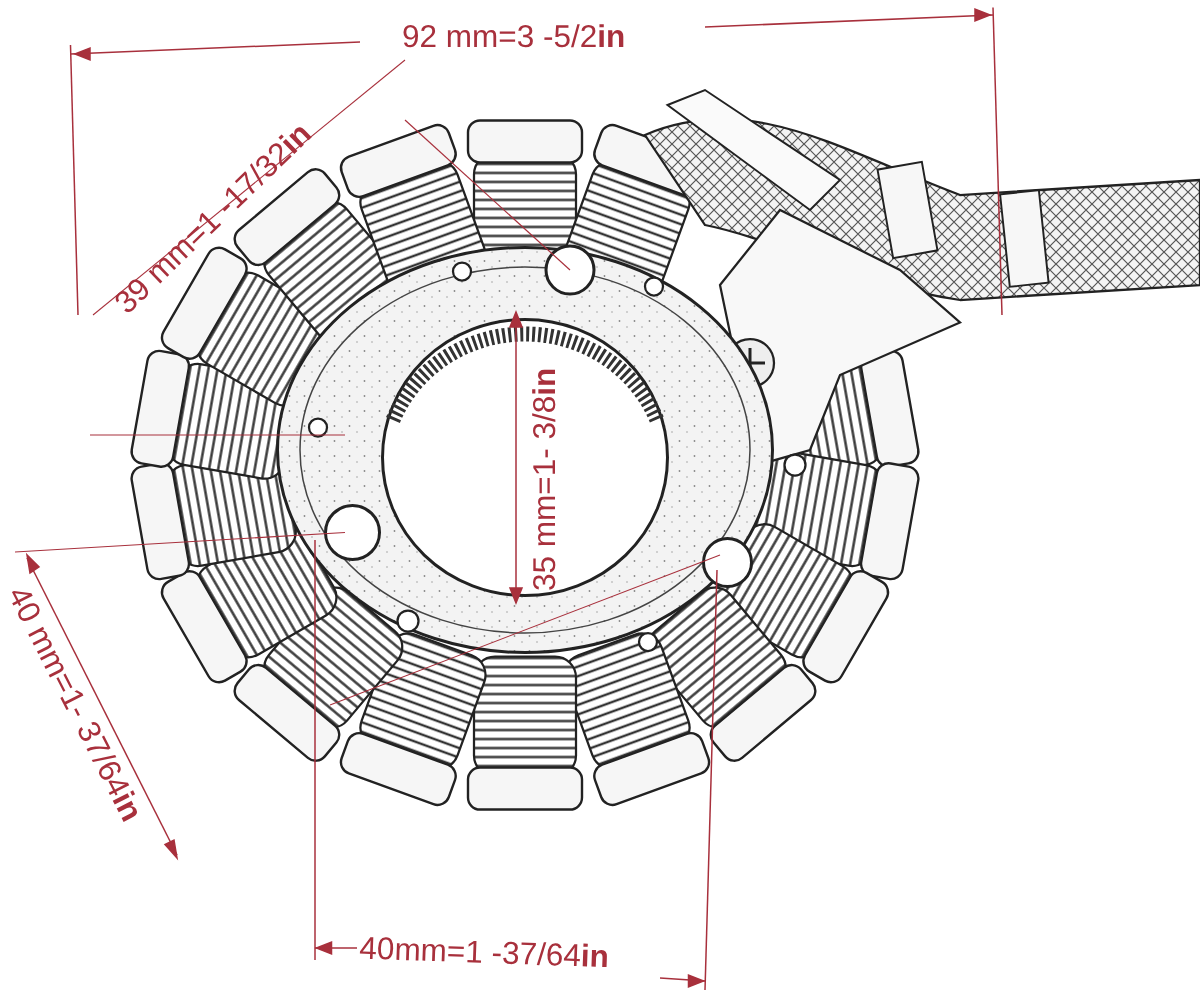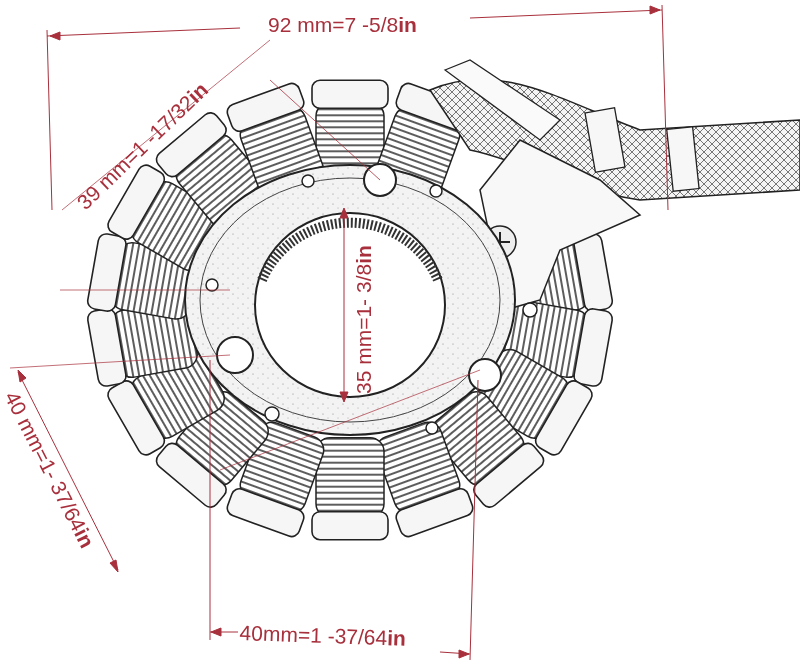--- a/index.html
+++ b/index.html
@@ -153,21 +153,21 @@
       <line x1="210" y1="360" x2="210" y2="640"></line>
       <line x1="478" y1="380" x2="470" y2="660"></line>
       <line x1="210" y1="632" x2="238" y2="632"></line>
       <line x1="440" y1="652" x2="470" y2="654"></line>
       <path d="M211 632 L221 628 L221 636 Z"></path>
       <path d="M469 654 L459 650 L459 658 Z"></path>
     </g>
   </svg>
 
   <div class="dim-label" style="left:268px; top:14px;">
-    <span>92 mm=7 -5/8</span><b>in</b>
+    <span>92 mm=3 -5/2</span><b>in</b>
   </div>
 
   <div class="dim-label" style="left:73px; top:198px; transform: rotate(-44deg);">
     <span>39 mm=1 -17/32</span><b>in</b>
   </div>
 
   <div class="dim-label" style="left:353px; top:394px; transform: rotate(-90deg);">
     <span>35 mm=1- 3/8</span><b>in</b>
   </div>
 

